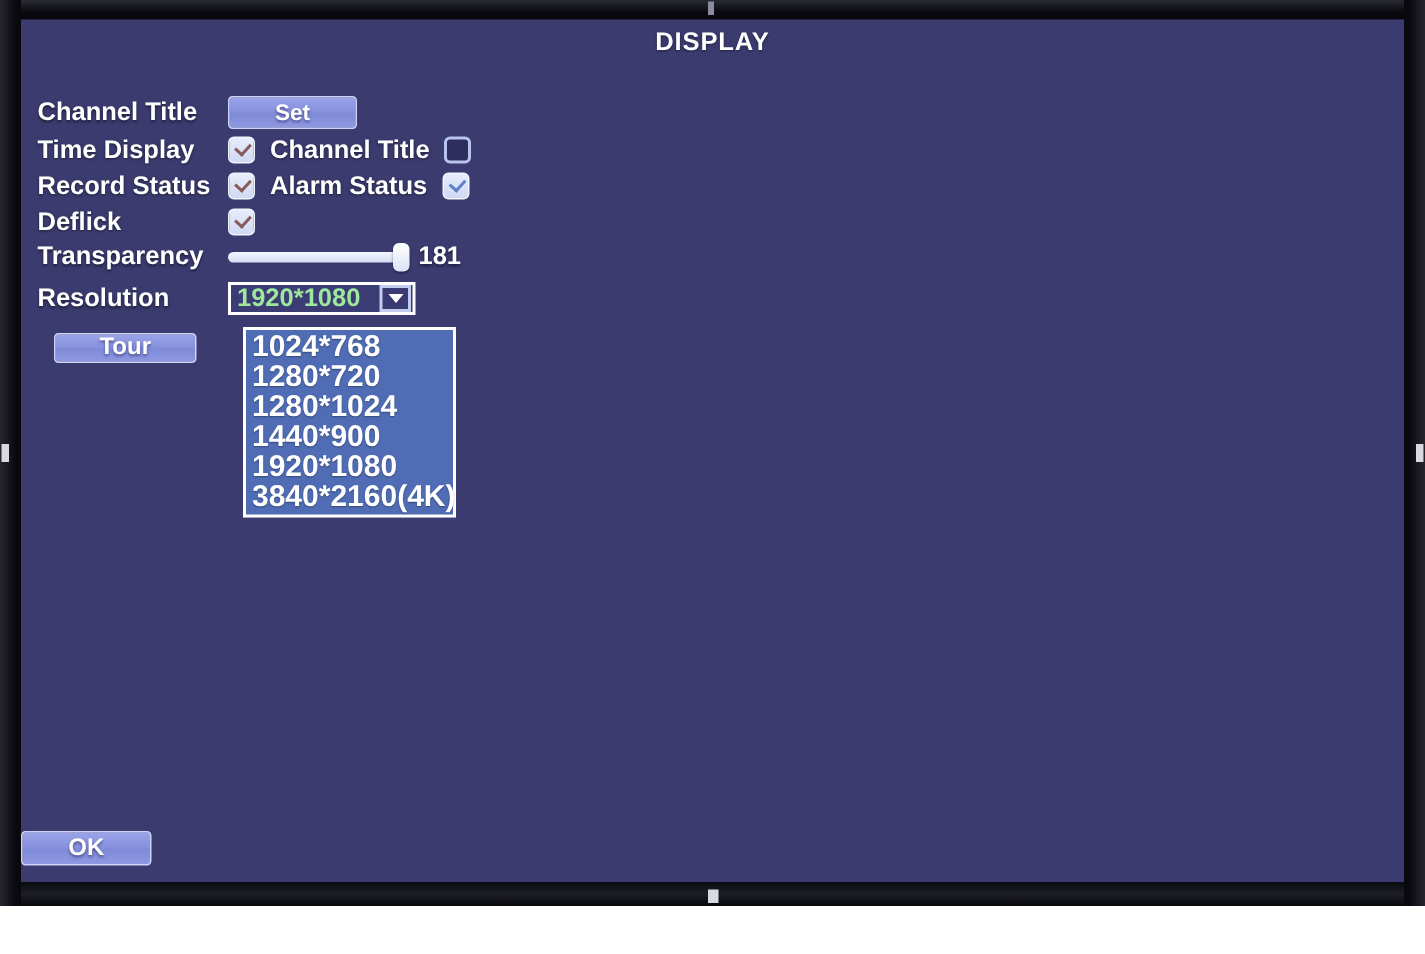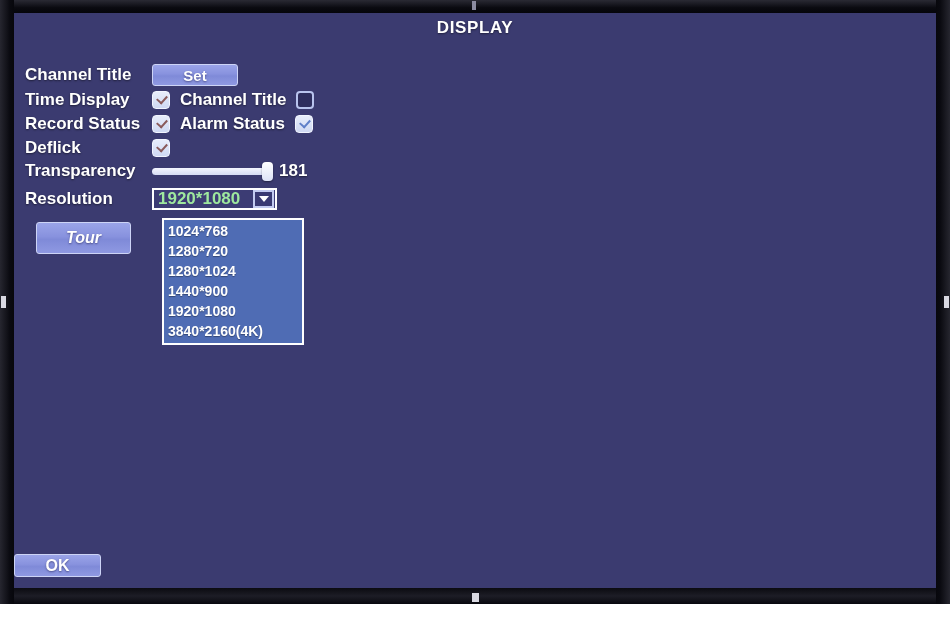--- a/index.html
+++ b/index.html
@@ -110,21 +110,21 @@
     text-align: center;
     text-shadow: 0 1px 2px rgba(40,40,90,.6);
     box-sizing: border-box;
     cursor: pointer;
     line-height: 1;
     display: flex;
     align-items: center;
     justify-content: center;
   }
   #set-button  { width: 86px;  height: 22px; }
-  #tour-button { position:absolute; left: 22px; top: 209px; width: 95px; height: 32px; font-size:16px;font-style:italic;}
+  #tour-button { position:absolute; left: 22px; top: 209px; width: 95px; height: 20px; font-size:16px;}
 
   
   .cb {
     width: 18px; height: 18px;
     border-radius: 4px;
     box-sizing: border-box;
     position: relative;
     cursor: pointer;
     flex: none;
   }
@@ -229,21 +229,21 @@
     left: 148px;
     top: 205px;
     width: 142px;
     background: #4f6cb4;
     border: 2px solid #ffffff;
     box-sizing: border-box;
     padding: 1px 0 2px 0;
   }
   .opt {
     color: #ffffff;
-    font-size: 14px;
+    font-size: 20px;
     font-weight: bold;
     line-height: 20px;
     padding-left: 4px;
     white-space: nowrap;
     cursor: pointer;
     text-shadow: 0 1px 1px rgba(0,0,0,.35);
   }
 
   
   #footer {

